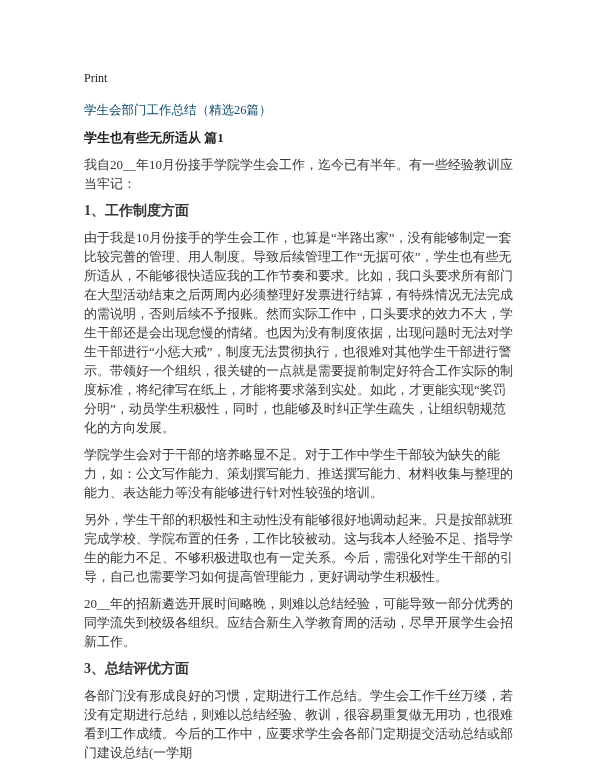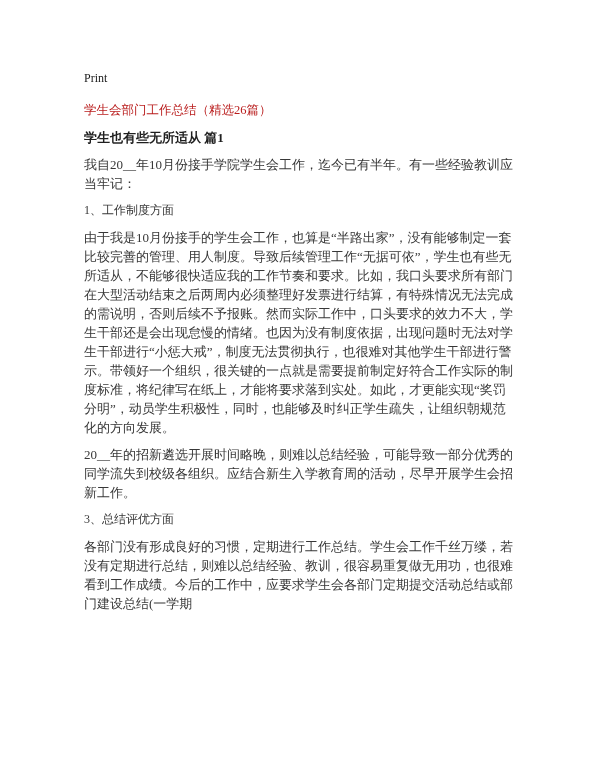--- a/index.html
+++ b/index.html
@@ -53,46 +53,48 @@
   }
   .block {
     margin: 8px 0 0 0;
     font-size: 13px;
     line-height: 19px;
     color: #373737;
     word-break: break-all;
   }
   .section-heading {
     margin: 8px 0 0 0;
-    font-size: 12px;
+    font-size: 14px;
     line-height: 19px;
     color: #373737;
-    font-weight: normal;
+    font-weight: bold;
   }
 </style>
 </head>
 <body>
 
 <div class="page">
 
   <a class="print-link">Print</a>
 
 
-  <p class="doc-subtitle" style="color: #b91c1c;">学生会部门工作总结（精选26篇）</p>
+  <p class="doc-subtitle" style="color: #0c4a6e;">学生会部门工作总结（精选26篇）</p>
 
   <h2 class="article-title">学生也有些无所适从 篇1</h2>
 
   <p class="block" style="color: rgb(55, 55, 55);">我自20__年10月份接手学院学生会工作，迄今已有半年。有一些经验教训应当牢记：</p>
 
   <p class="section-heading" style="color: rgb(55, 55, 55);">1、工作制度方面</p>
 
   <p class="block" style="color: rgb(55, 55, 55);">由于我是10月份接手的学生会工作，也算是“半路出家”，没有能够制定一套比较完善的管理、用人制度。导致后续管理工作“无据可依”，学生也有些无所适从，不能够很快适应我的工作节奏和要求。比如，我口头要求所有部门在大型活动结束之后两周内必须整理好发票进行结算，有特殊情况无法完成的需说明，否则后续不予报账。然而实际工作中，口头要求的效力不大，学生干部还是会出现怠慢的情绪。也因为没有制度依据，出现问题时无法对学生干部进行“小惩大戒”，制度无法贯彻执行，也很难对其他学生干部进行警示。带领好一个组织，很关键的一点就是需要提前制定好符合工作实际的制度标准，将纪律写在纸上，才能将要求落到实处。如此，才更能实现“奖罚分明”，动员学生积极性，同时，也能够及时纠正学生疏失，让组织朝规范化的方向发展。</p>
 
 
+  <p class="block" style="color: rgb(55, 55, 55);">学院学生会对于干部的培养略显不足。对于工作中学生干部较为缺失的能力，如：公文写作能力、策划撰写能力、推送撰写能力、材料收集与整理的能力、表达能力等没有能够进行针对性较强的培训。</p>
 
+  <p class="block" style="color: rgb(55, 55, 55);">另外，学生干部的积极性和主动性没有能够很好地调动起来。只是按部就班完成学校、学院布置的任务，工作比较被动。这与我本人经验不足、指导学生的能力不足、不够积极进取也有一定关系。今后，需强化对学生干部的引导，自己也需要学习如何提高管理能力，更好调动学生积极性。</p>
 
   <p class="block" style="color: rgb(55, 55, 55);">20__年的招新遴选开展时间略晚，则难以总结经验，可能导致一部分优秀的同学流失到校级各组织。应结合新生入学教育周的活动，尽早开展学生会招新工作。</p>
 
   <p class="section-heading" style="color: rgb(55, 55, 55);">3、总结评优方面</p>
 
   <p class="block" style="color: rgb(55, 55, 55);">各部门没有形成良好的习惯，定期进行工作总结。学生会工作千丝万缕，若没有定期进行总结，则难以总结经验、教训，很容易重复做无用功，也很难看到工作成绩。今后的工作中，应要求学生会各部门定期提交活动总结或部门建设总结(一学期</p>
 
 </div>
 
 </body></html>

